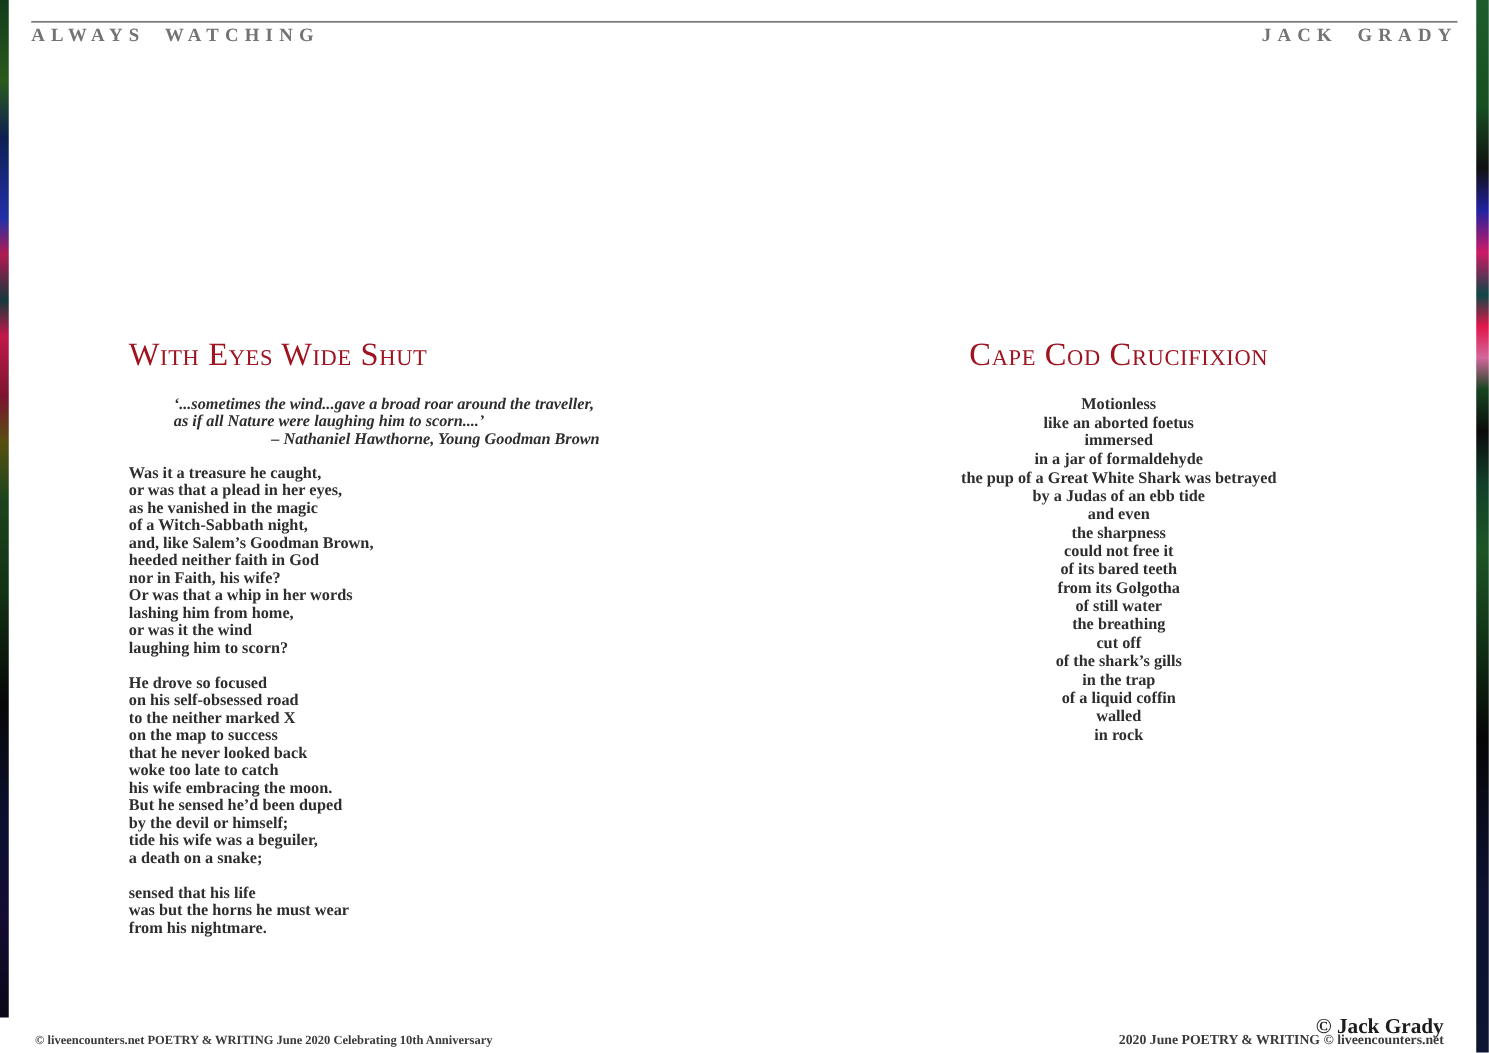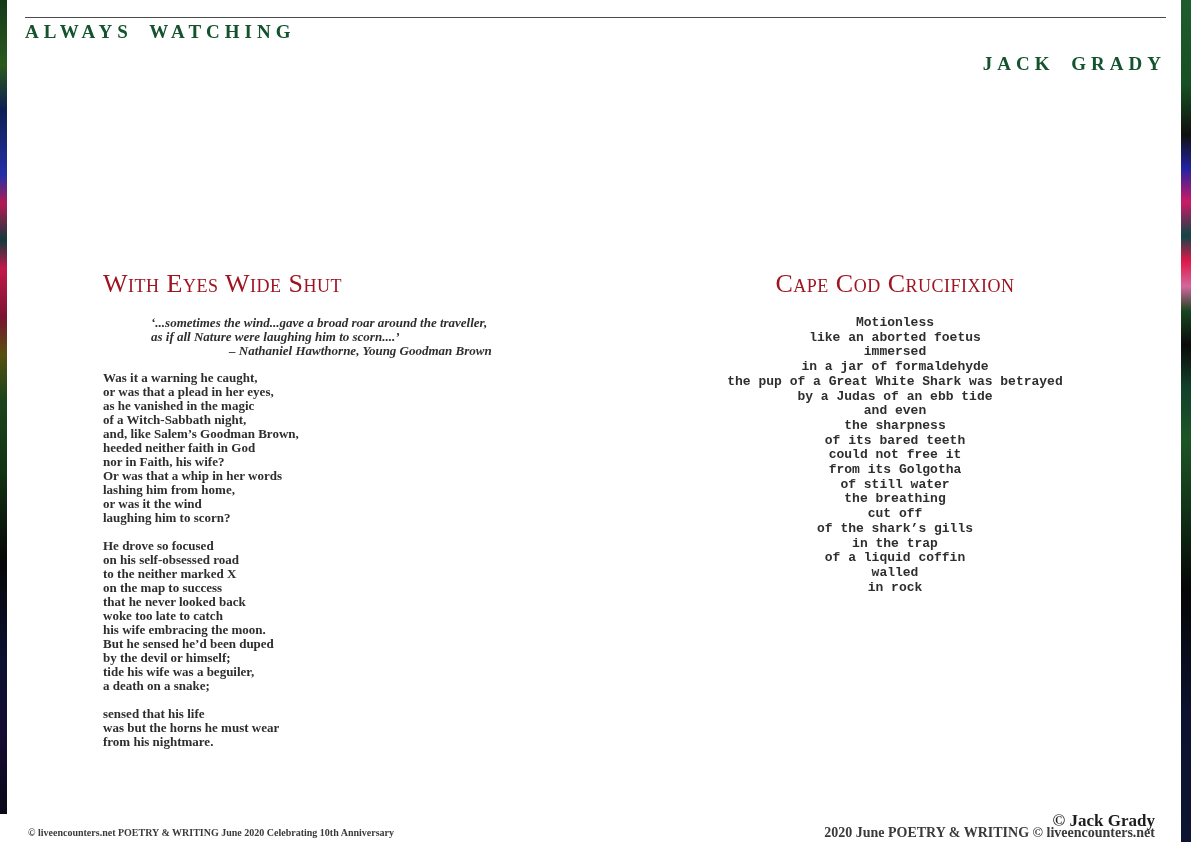--- a/index.html
+++ b/index.html
@@ -26,57 +26,57 @@
       #cc1a66 24%, #0e4646 28%, #e0164a 31%, #d4679c 34%,
       #174420 37%, #0b0b0b 41%, #11402a 46%, #1d5526 52%,
       #123618 60%, #060606 70%, #0c1230 85%, #0d1532 100%);
   }
 
   .top-rule {
     position:absolute; left:25px; right:25px; top:17px;
     border-top:1.5px solid #4a4a4a; height:0;
   }
   .header-label {
-    position:absolute; top:21px; font-size:19px; font-weight:bold;
-    letter-spacing:5px; word-spacing:7px; color:#14532d; white-space:nowrap;
+    position:absolute; top:21px; font-size:15px; font-weight:bold;
+    letter-spacing:5px; word-spacing:7px; color:#737373; white-space:nowrap;
   }
   .header-left { left:25px; }
-  .header-right { right:25px;margin-top:32px; }
+  .header-right { right:25px; }
 
   .poem-col { position:absolute; top:270px; }
   .col-left  { left:103px; width:445px; }
   .col-right { left:650px; width:490px; text-align:center; }
 
   .poem-title {
     font-size:26px; line-height:27px; font-weight:normal;
     font-variant:small-caps; letter-spacing:0.5px;
     color:#9e1421; margin:0 0 19px 0;
   }
 
   .body-text, .line { font-size:13px; line-height:14px; font-weight:bold; color:#2e2e2e; }
 
-  .epigraph { margin-left:48px; margin-bottom:13px; }
+  .epigraph { margin-left:36px; margin-bottom:13px; }
   .epigraph .line { font-style:italic; }
   .attribution { font-style:normal; margin-left:78px; }
 
   .stanza { margin-bottom:14px; }
 
-  .col-right .line { line-height:14.7px;font-family:Liberation Mono, monospace; }
+  .col-right .line { line-height:14.7px; }
 
   .footer-left {
     position:absolute; left:28px; top:827px;
     font-size:10px; font-weight:bold; color:#3a3a3a; white-space:nowrap;
   }
   .footer-left .em { }
 
   .footer-right {
     position:absolute; right:36px; top:814px; text-align:right; white-space:nowrap;
   }
   .footer-right .line1 { font-size:17px; line-height:13px; font-weight:bold; color:#1d1d1d; }
-  .footer-right .line2 { font-size:14px; line-height:11px; font-weight:bold; color:#3a3a3a; }
+  .footer-right .line2 { font-size:11px; line-height:11px; font-weight:bold; color:#3a3a3a; }
 </style>
 </head>
 <body>
 
 <div class="edge-strip edge-left"></div>
 <div class="edge-strip edge-right"></div>
 
 <div class="top-rule"></div>
 <div class="header-label header-left">ALWAYS WATCHING</div>
 <div class="header-label header-right">JACK GRADY</div>
@@ -87,21 +87,21 @@
   <div class="epigraph body-text">
     <div>
         <div class="line">‘...sometimes the wind...gave a broad roar around the traveller,</div>
         <div class="line">as if all Nature were laughing him to scorn....’</div>
       </div>
     <div class="line attribution">– Nathaniel Hawthorne, Young Goodman Brown</div>
   </div>
 
   <div>
       <div class="stanza">
-        <div class="line">Was it a warning he caught,</div>
+        <div class="line">Was it a treasure he caught,</div>
         <div class="line">or was that a plead in her eyes,</div>
         <div class="line">as he vanished in the magic</div>
         <div class="line">of a Witch-Sabbath night,</div>
         <div class="line">and, like Salem’s Goodman Brown,</div>
         <div class="line">heeded neither faith in God</div>
         <div class="line">nor in Faith, his wife?</div>
         <div class="line">Or was that a whip in her words</div>
         <div class="line">lashing him from home,</div>
         <div class="line">or was it the wind</div>
         <div class="line">laughing him to scorn?</div>
@@ -131,22 +131,22 @@
   <h1 class="poem-title">Cape Cod Crucifixion</h1>
   <div>
       <div class="line">Motionless</div>
       <div class="line">like an aborted foetus</div>
       <div class="line">immersed</div>
       <div class="line">in a jar of formaldehyde</div>
       <div class="line">the pup of a Great White Shark was betrayed</div>
       <div class="line">by a Judas of an ebb tide</div>
       <div class="line">and even</div>
       <div class="line">the sharpness</div>
+      <div class="line">could not free it</div>
       <div class="line">of its bared teeth</div>
-      <div class="line">could not free it</div>
       <div class="line">from its Golgotha</div>
       <div class="line">of still water</div>
       <div class="line">the breathing</div>
       <div class="line">cut off</div>
       <div class="line">of the shark’s gills</div>
       <div class="line">in the trap</div>
       <div class="line">of a liquid coffin</div>
       <div class="line">walled</div>
       <div class="line">in rock</div>
     </div>

